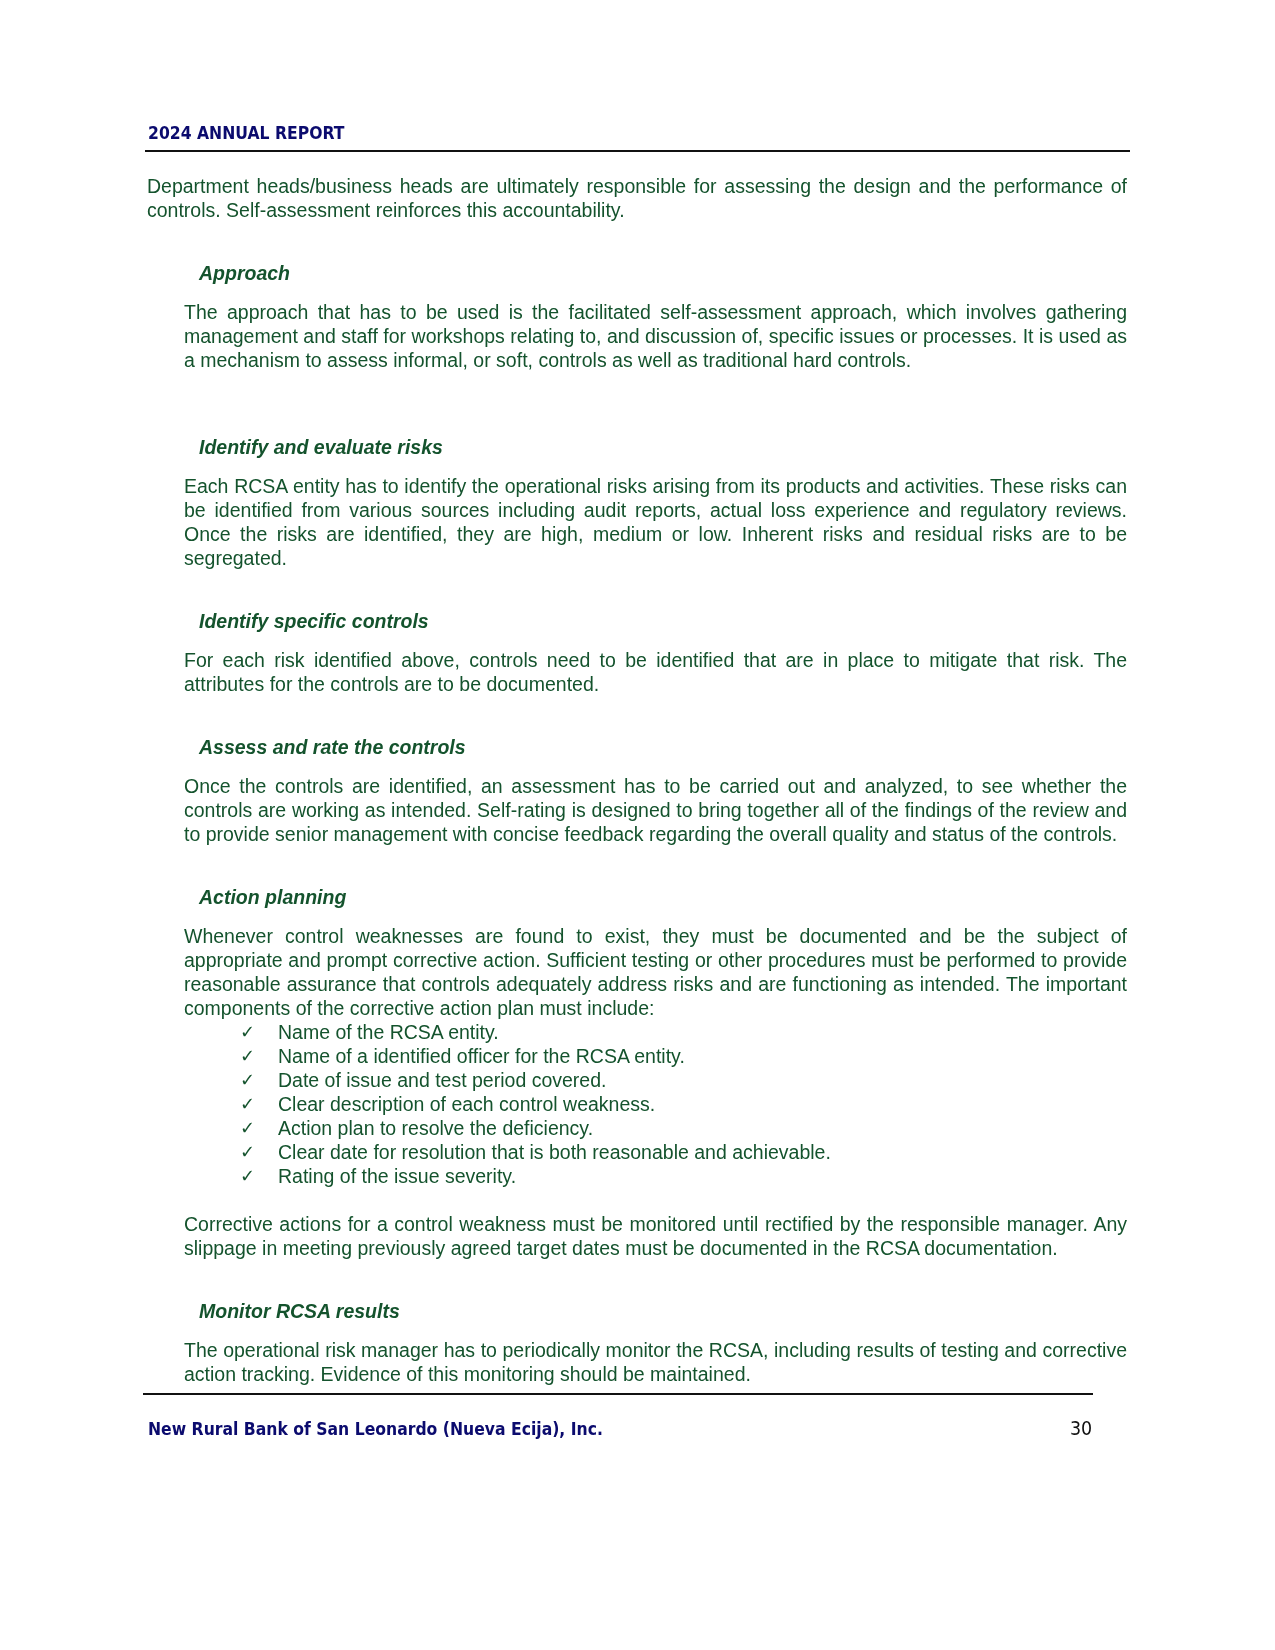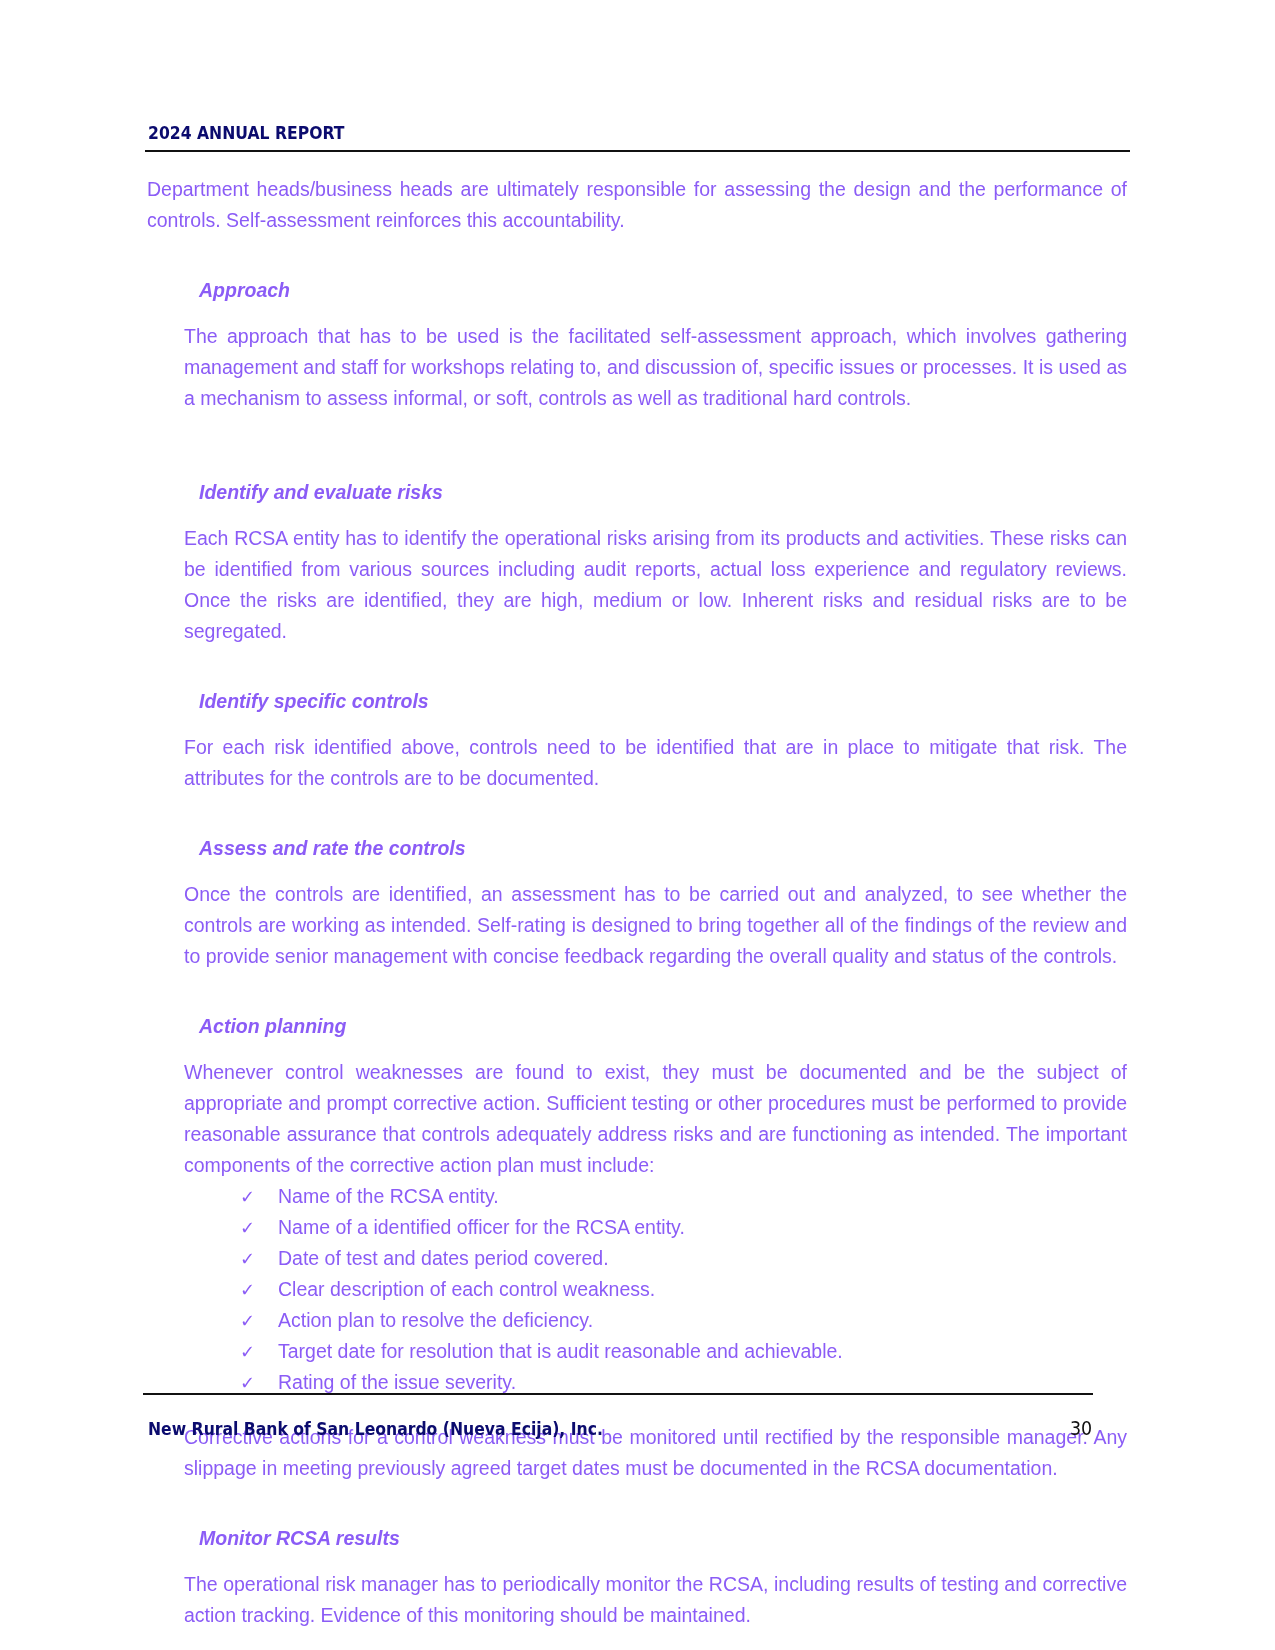--- a/index.html
+++ b/index.html
@@ -13,21 +13,21 @@
     transform: scaleX(0.92); transform-origin: left center;
   }
   .header-rule {
     position: absolute; left: 145px; top: 150px; width: 985px; height: 0;
     border-top: 2px solid #111;
   }
 
   .body {
     position: absolute; left: 147px; top: 174px; width: 980px;
     font-family: "Liberation Sans", sans-serif; font-size: 19.5px;
-    line-height: 31px; color: #8b5cf6;
+    line-height: 24px; color: #14532d;
   }
   .p { text-align: justify; margin: 0; }
   .p.last-left { text-align-last: left; }
   .indent { margin-left: 37px; }
   .gap { height: 24px; }
   .section-title { font-weight: bold; font-style: italic; margin: 15px; }
 
   .checklist { list-style: none; margin: 0; padding: 0; }
   .check-item { position: relative; padding-left: 131px; }
   .check-icon {
@@ -89,24 +89,24 @@
     </div>
     <div class="gap"></div>
 
     <div class="indent">
       <p class="section-title">Action planning</p>
       <p class="p last-left">Whenever control weaknesses are found to exist, they must be documented and be the subject of appropriate and prompt corrective action. Sufficient testing or other procedures must be performed to provide reasonable assurance that controls adequately address risks and are functioning as intended. The important components of the corrective action plan must include:</p>
     </div>
     <ul class="checklist">
       <li class="check-item"><span class="check-icon">✓</span><span>Name of the RCSA entity.</span></li>
       <li class="check-item"><span class="check-icon">✓</span><span>Name of a identified officer for the RCSA entity.</span></li>
-      <li class="check-item"><span class="check-icon">✓</span><span>Date of test and dates period covered.</span></li>
+      <li class="check-item"><span class="check-icon">✓</span><span>Date of issue and test period covered.</span></li>
       <li class="check-item"><span class="check-icon">✓</span><span>Clear description of each control weakness.</span></li>
       <li class="check-item"><span class="check-icon">✓</span><span>Action plan to resolve the deficiency.</span></li>
-      <li class="check-item"><span class="check-icon">✓</span><span>Target date for resolution that is audit reasonable and achievable.</span></li>
+      <li class="check-item"><span class="check-icon">✓</span><span>Clear date for resolution that is both reasonable and achievable.</span></li>
       <li class="check-item"><span class="check-icon">✓</span><span>Rating of the issue severity.</span></li>
     </ul>
     <div class="gap"></div>
     <div class="indent">
       <p class="p last-left">Corrective actions for a control weakness must be monitored until rectified by the responsible manager. Any slippage in meeting previously agreed target dates must be documented in the RCSA documentation.</p>
     </div>
     <div class="gap"></div>
 
     <div class="indent">
       <p class="section-title">Monitor RCSA results</p>

